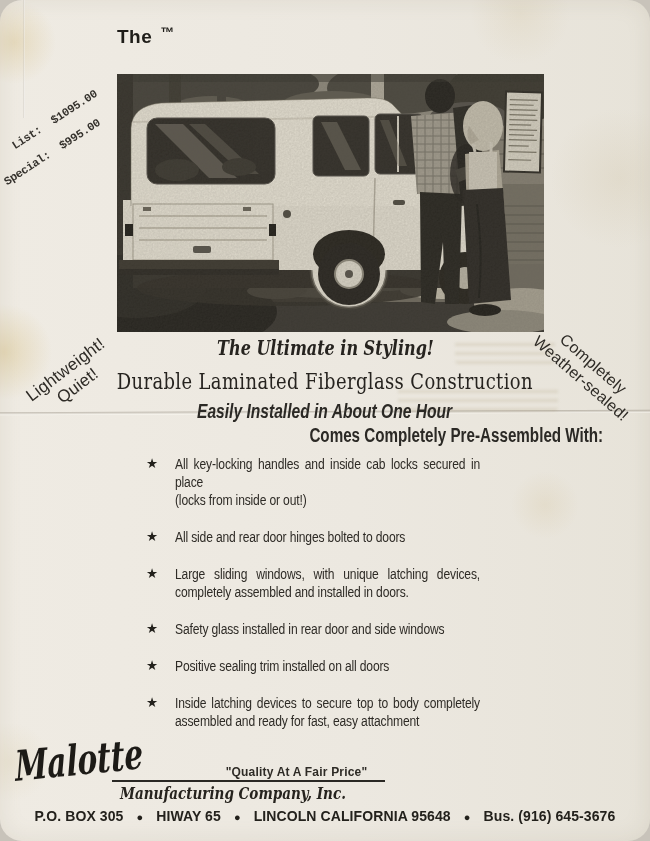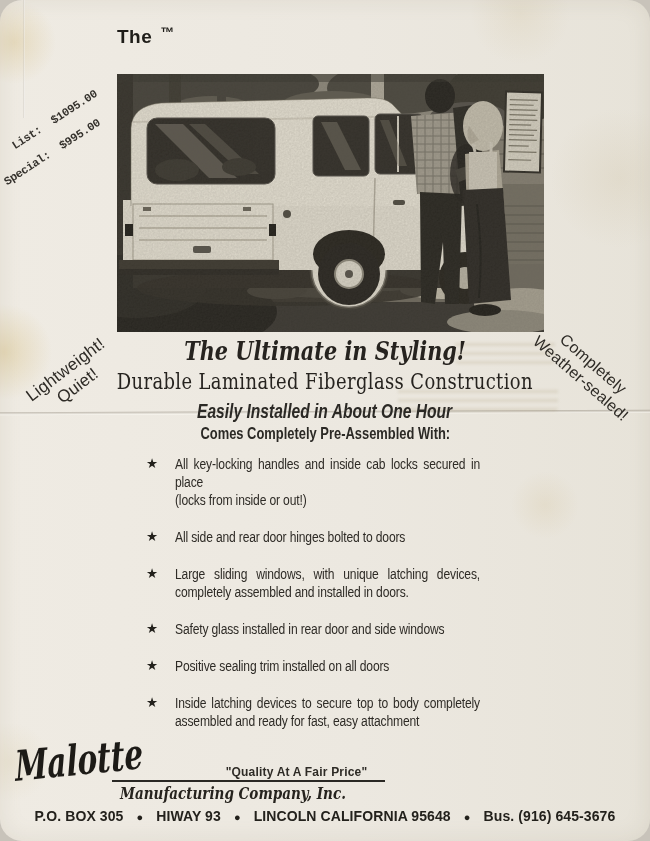--- a/index.html
+++ b/index.html
@@ -43,27 +43,27 @@
   .tag.list { left:13px; top:140px; }
   .tag.special { left:5px; top:176px; }
 
   
   .photo { position:absolute; left:117px; top:74px; width:427px; height:258px; }
   .photo svg { display:block; width:100%; height:100%; }
 
   
   .center-row { position:absolute; left:0; width:650px; text-align:center; white-space:nowrap; }
   .cond { display:inline-block; }
-  .h-styling    { top:336px; font-family:"DejaVu Serif", serif; font-style:italic; font-weight:bold; font-size:26px; color:#26231f; }
+  .h-styling    { top:336px; font-family:"DejaVu Serif", serif; font-style:italic; font-weight:bold; font-size:20px; color:#26231f; }
   .h-styling .cond { transform:scaleX(0.8); }
   .h-construction { top:368px; font-family:"DejaVu Serif", serif; font-size:23px; letter-spacing:0.5px; color:#26231f;text-decoration:underline; }
   .h-construction .cond { transform:scaleX(0.78); }
   .h-install    { top:400px; font-family:Liberation Sans, sans-serif; font-style:italic; font-weight:bold; font-size:20px; }
   .h-install .cond { transform:scaleX(0.78); }
-  .h-preassembled { top:424px; font-weight:bold; font-size:17px; }
+  .h-preassembled { top:424px; font-weight:bold; font-size:20px;text-align:right; }
   .h-preassembled .cond { transform:scaleX(0.76); }
 
   
   .note { position:absolute; text-align:center; font-size:17px; line-height:1.2; letter-spacing:0.2px; color:#2e2b26; }
   .note.left  { left:16px; top:358px; width:112px; transform:rotate(-37deg); }
   .note.right { left:516px; top:352px; width:142px; font-size:16px; transform:rotate(41deg); }
 
   
   .features { position:absolute; left:146px; top:455px; width:420px; }
   .feat { display:flex; margin-bottom:19px; }
@@ -333,20 +333,20 @@
   </div>
 
   <div class="brand-name">Malotte</div>
   <div class="brand-tagline">"Quality At A Fair Price"</div>
   <div class="brand-rule"></div>
   <div class="brand-sub">Manufacturing Company, Inc.</div>
 
   <div class="address">
     <span>P.O. BOX 305</span>
     <span class="dot">●</span>
-    <span>HIWAY 93</span>
+    <span>HIWAY 65</span>
     <span class="dot">●</span>
     <span>LINCOLN CALIFORNIA 95648</span>
     <span class="dot">●</span>
     <span>Bus. (916) 645-3676</span>
   </div>
 
 </div>
 
 </body></html>

